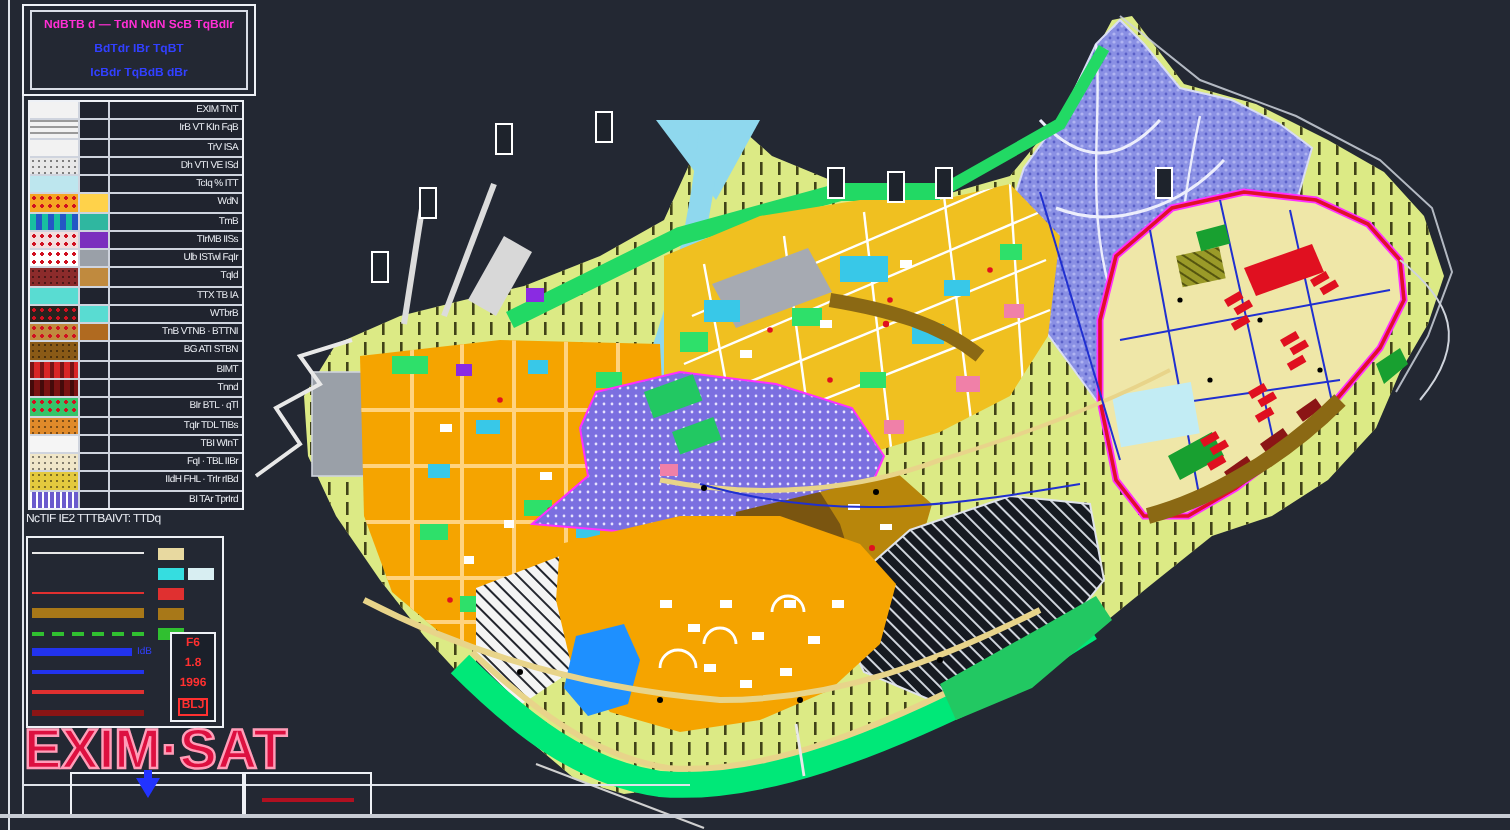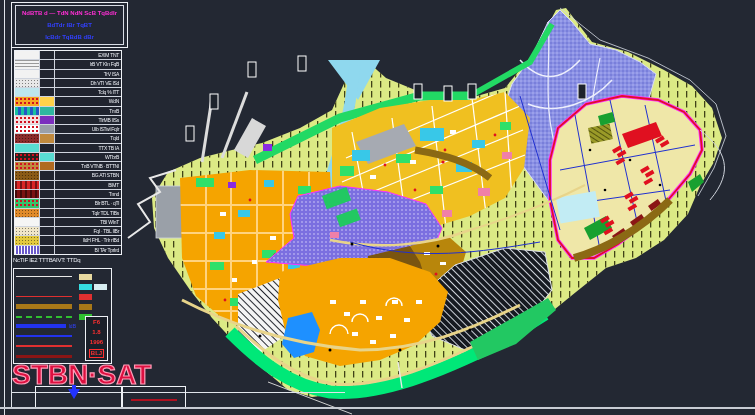--- a/index.html
+++ b/index.html
@@ -624,21 +624,21 @@
         </div>
       </div>
     <div class="stamp">
       <div>F6</div>
       <div>1.8</div>
       <div>1996</div>
       <div class="boxed">BLJ</div>
     </div>
   </div>
 
-  <div class="watermark">STBN·SAT</div>
+  <div class="watermark">EXIM·SAT</div>
 
   <div class="bbox bbox1">
     <div class="bluearrow"></div>
   </div>
   <div class="bbox bbox2">
     <div class="redline"></div>
   </div>
 
 </div>
 

